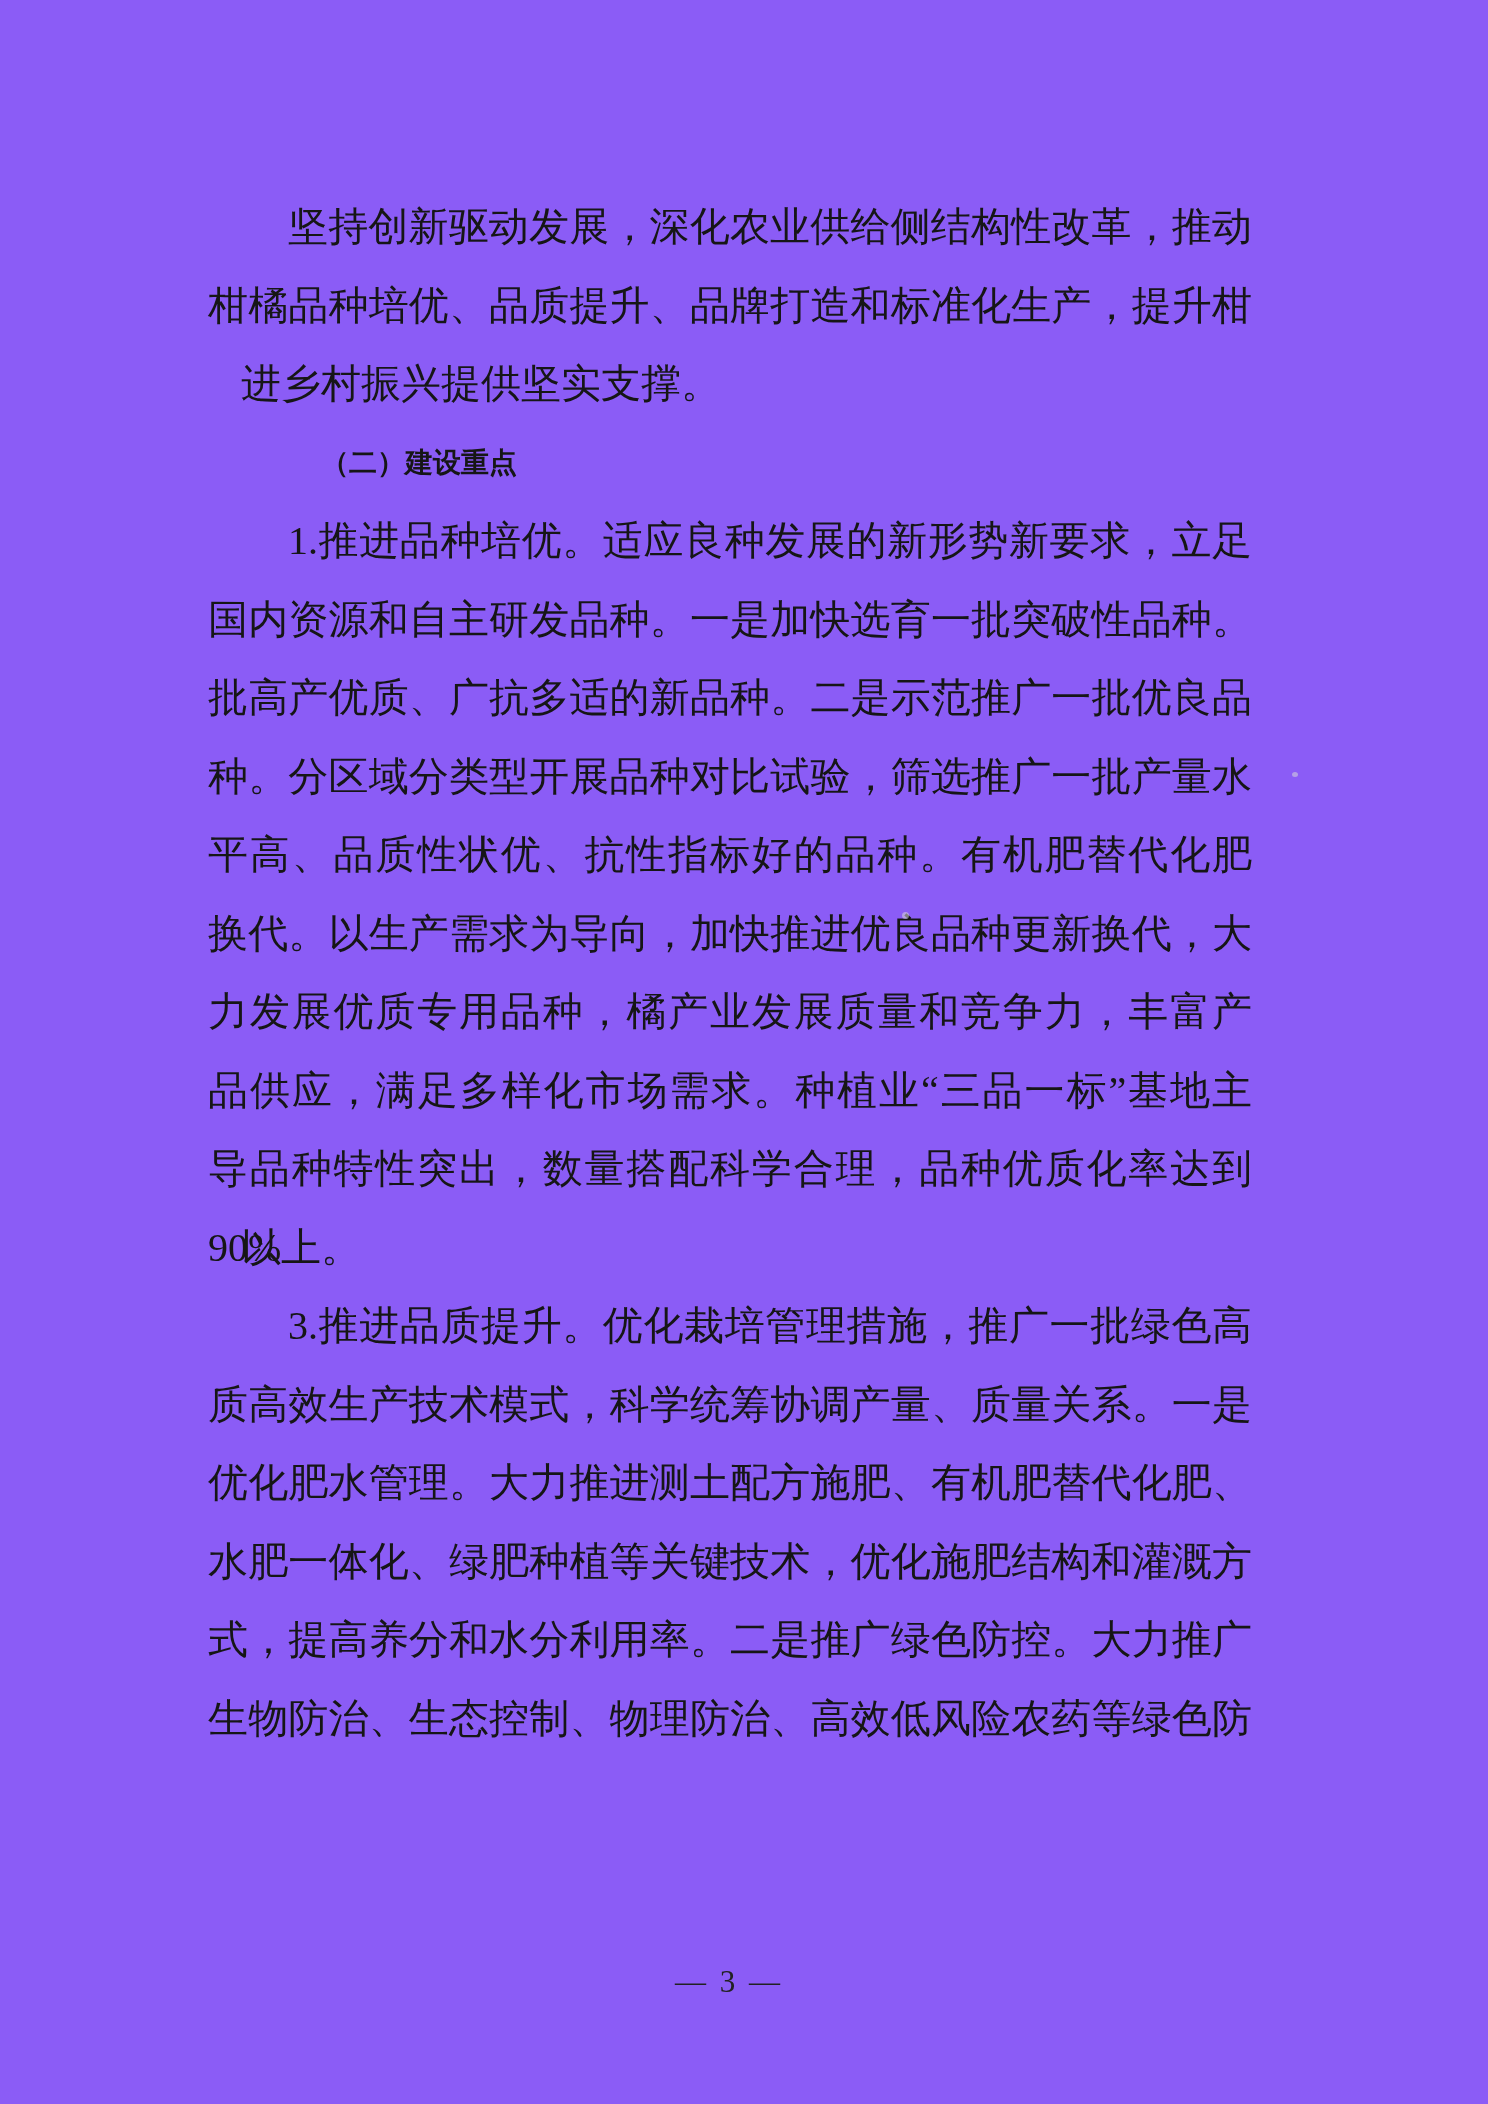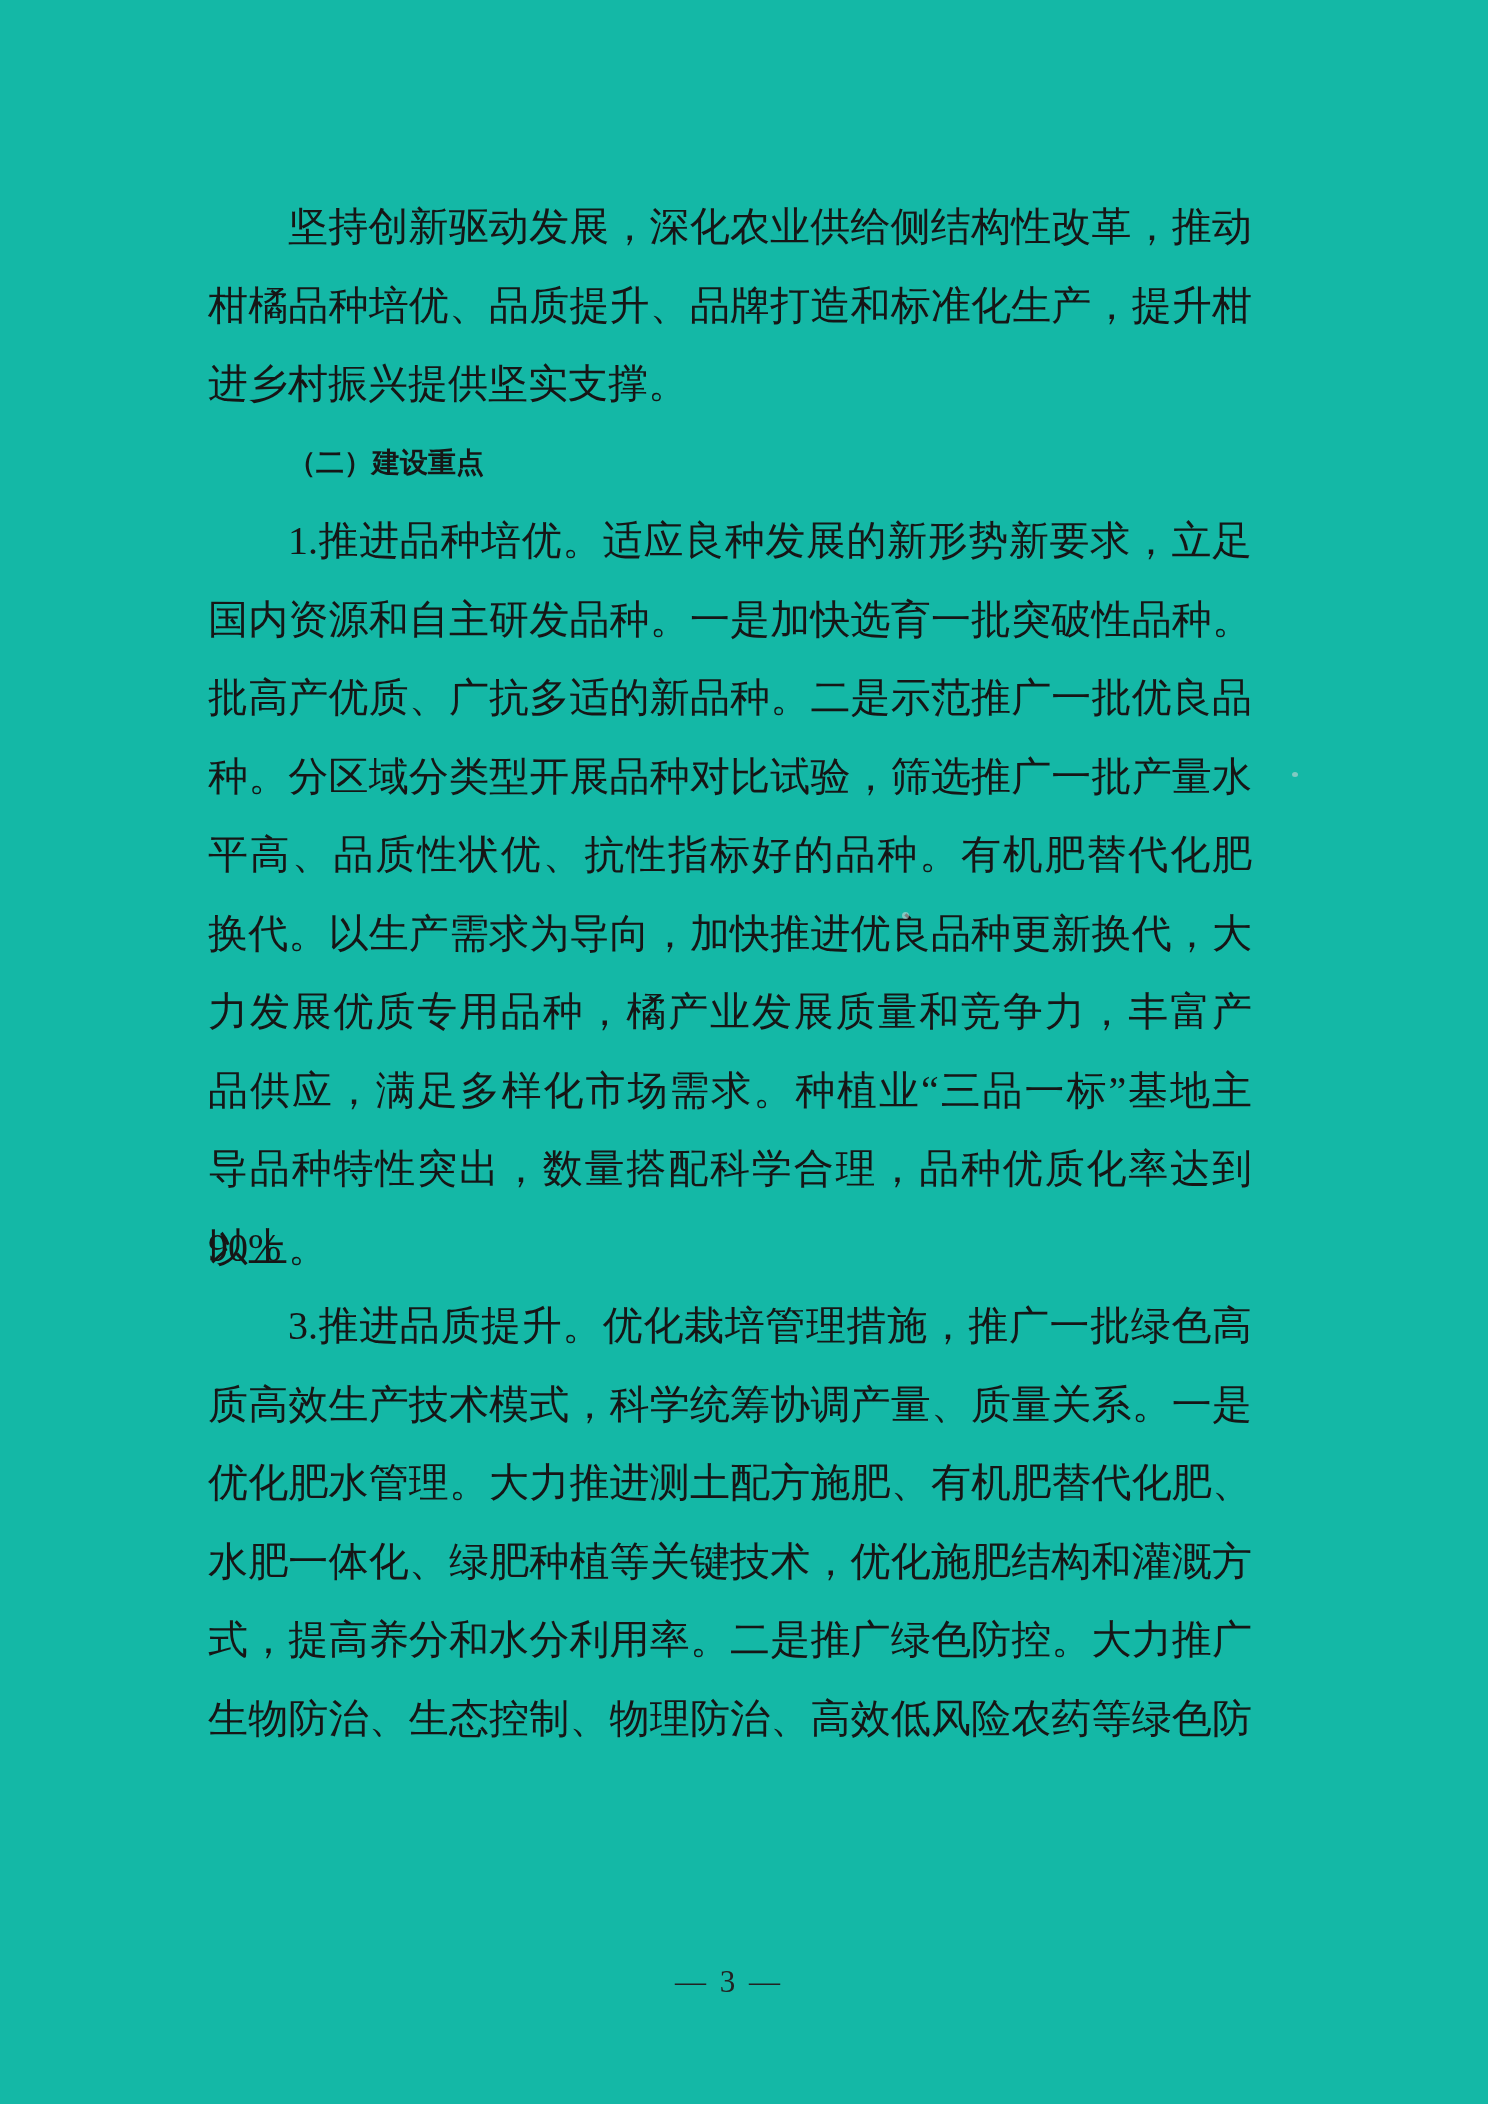--- a/index.html
+++ b/index.html
@@ -4,21 +4,21 @@
 <style>
   html, body {
     margin: 0;
     padding: 0;
     background: #ffffff;
   }
   .page {
     position: relative;
     width: 1488px;
     height: 2104px;
-    background: #14b8a6;
+    background: #8b5cf6;
     overflow: hidden;
     font-family: "Liberation Serif", "DejaVu Serif", serif;
     color: #161616;
   }
   .text-block {
     position: absolute;
     left: 208px;
     top: 188px;
     width: 1044px;
   }
@@ -28,20 +28,21 @@
     line-height: 78.5px;
     text-align: justify;
     text-align-last: justify;
     letter-spacing: 0;
   }
   .line.indent {
     text-indent: 80px;
   }
   .line.end {
     text-align-last: left;
+    margin-left: 33px;
   }
   .line.heading {
     font-weight: 700;
     font-size: 28px;
     text-align-last: left;
   }
   .page-number {
     position: absolute;
     left: 0;
     right: 30px;

